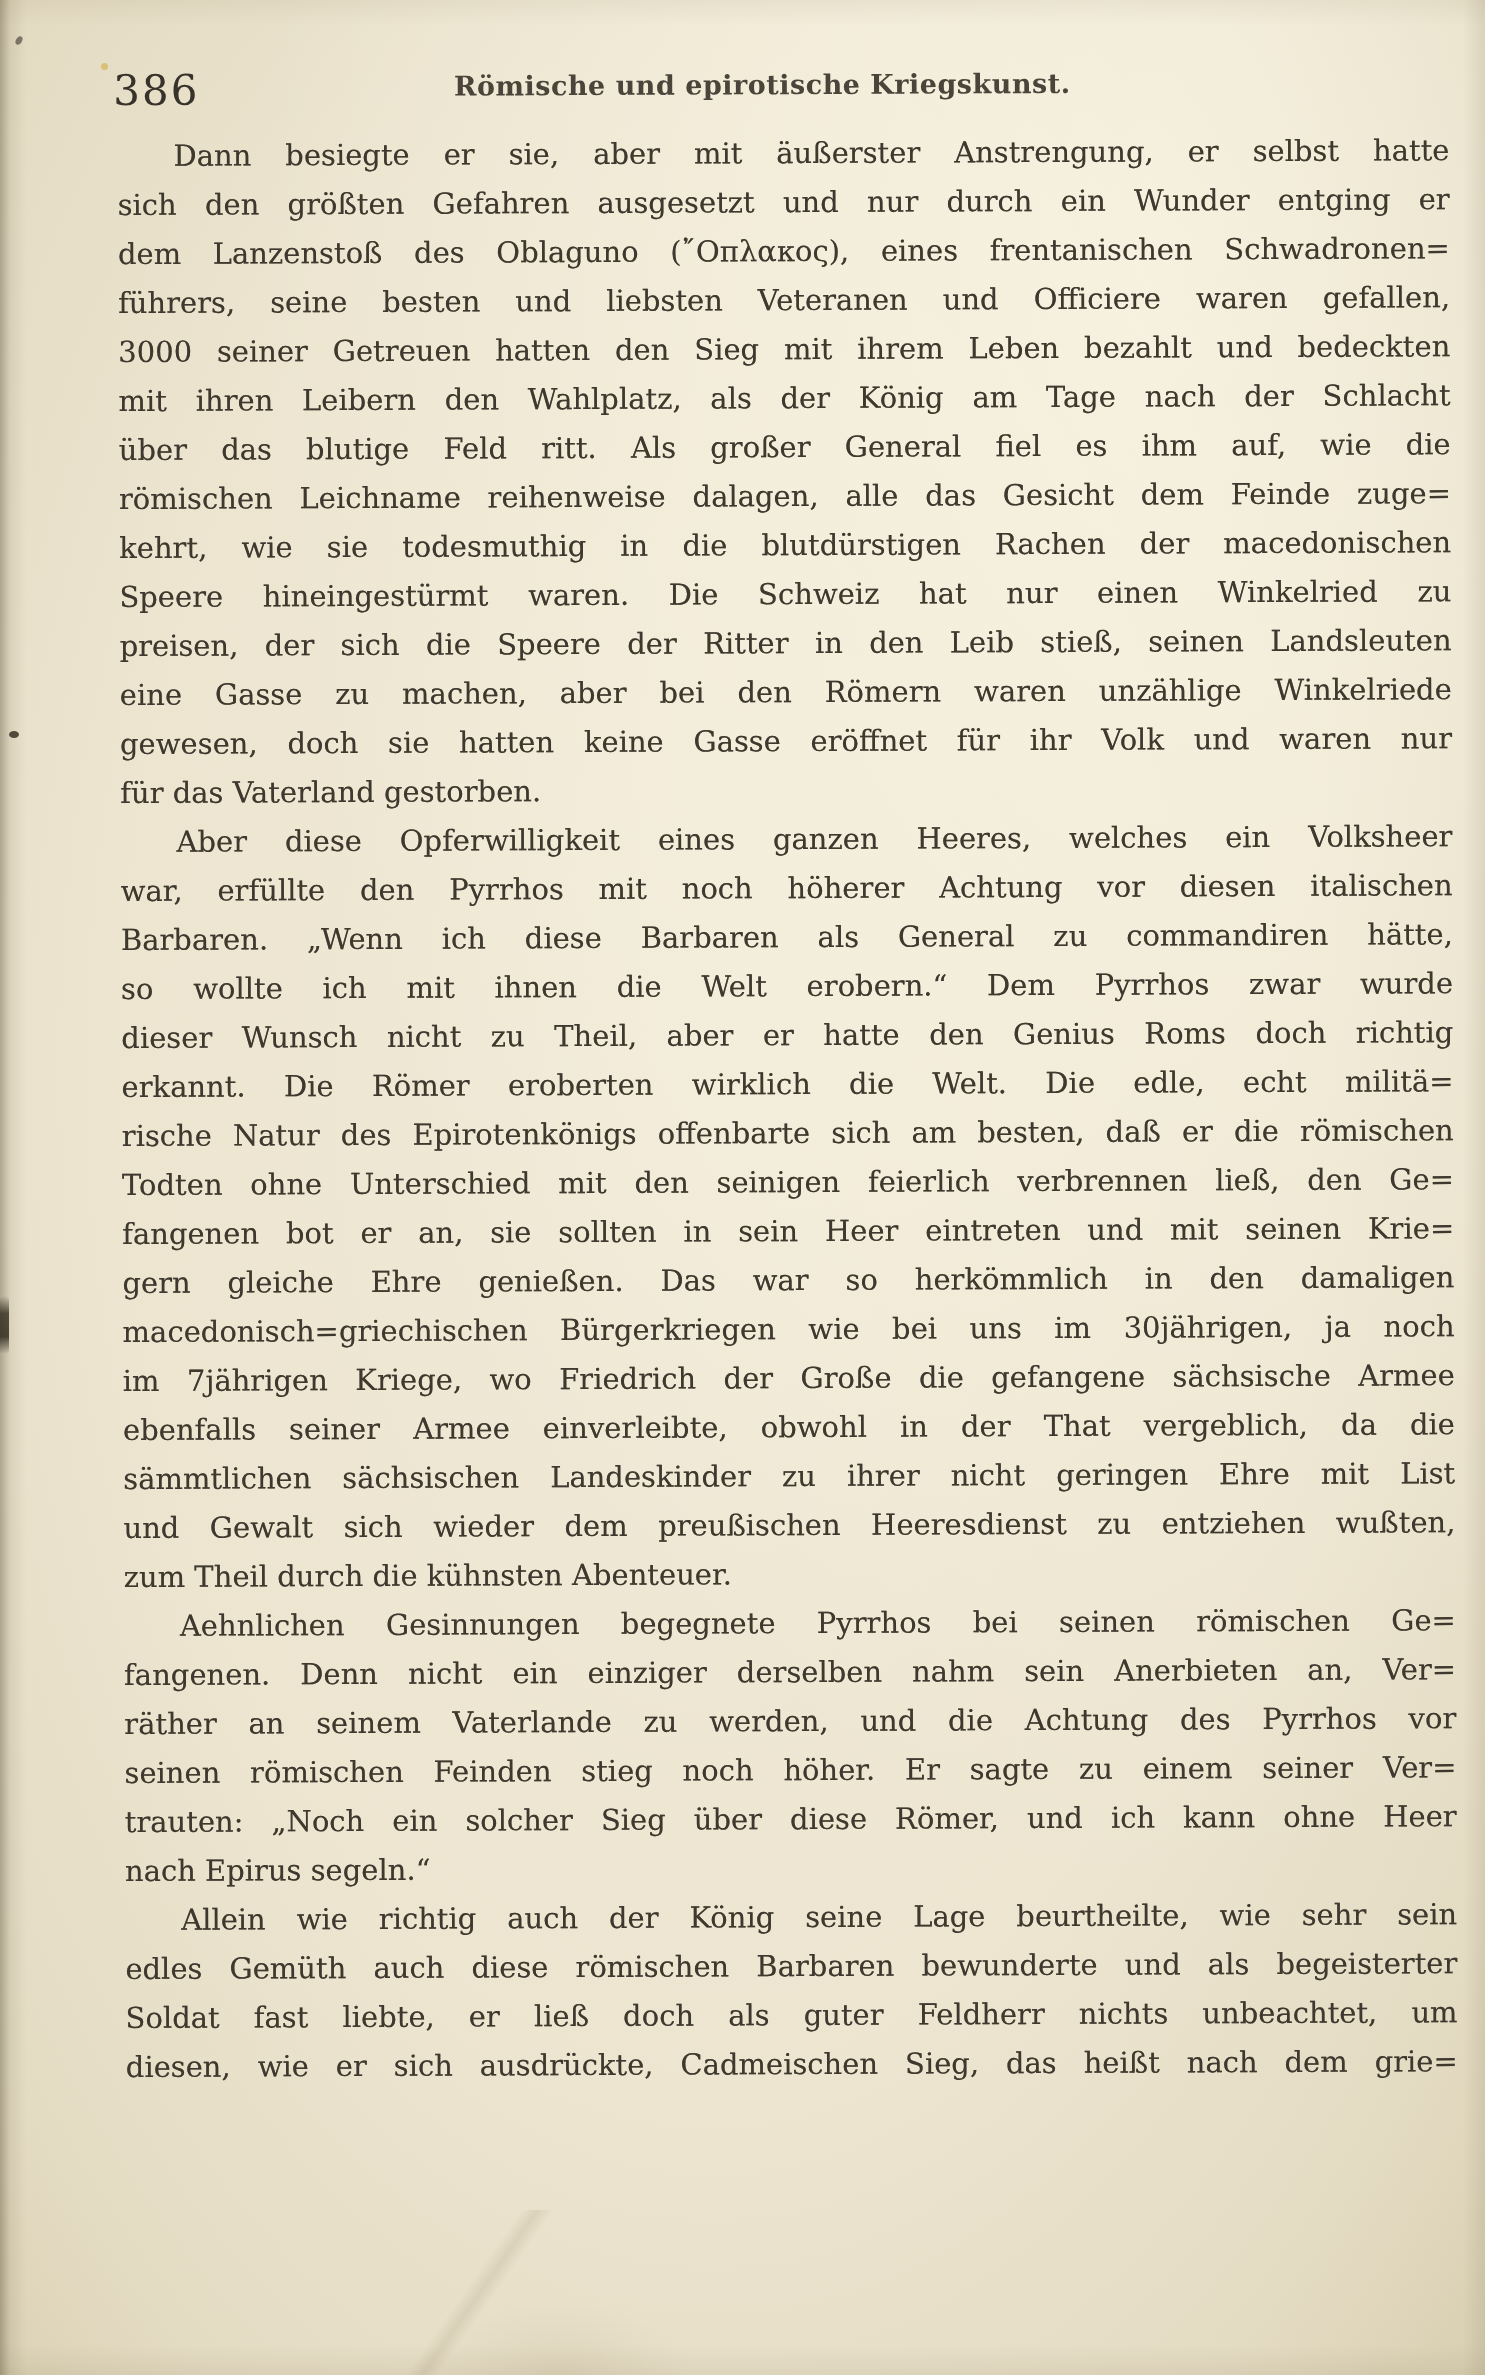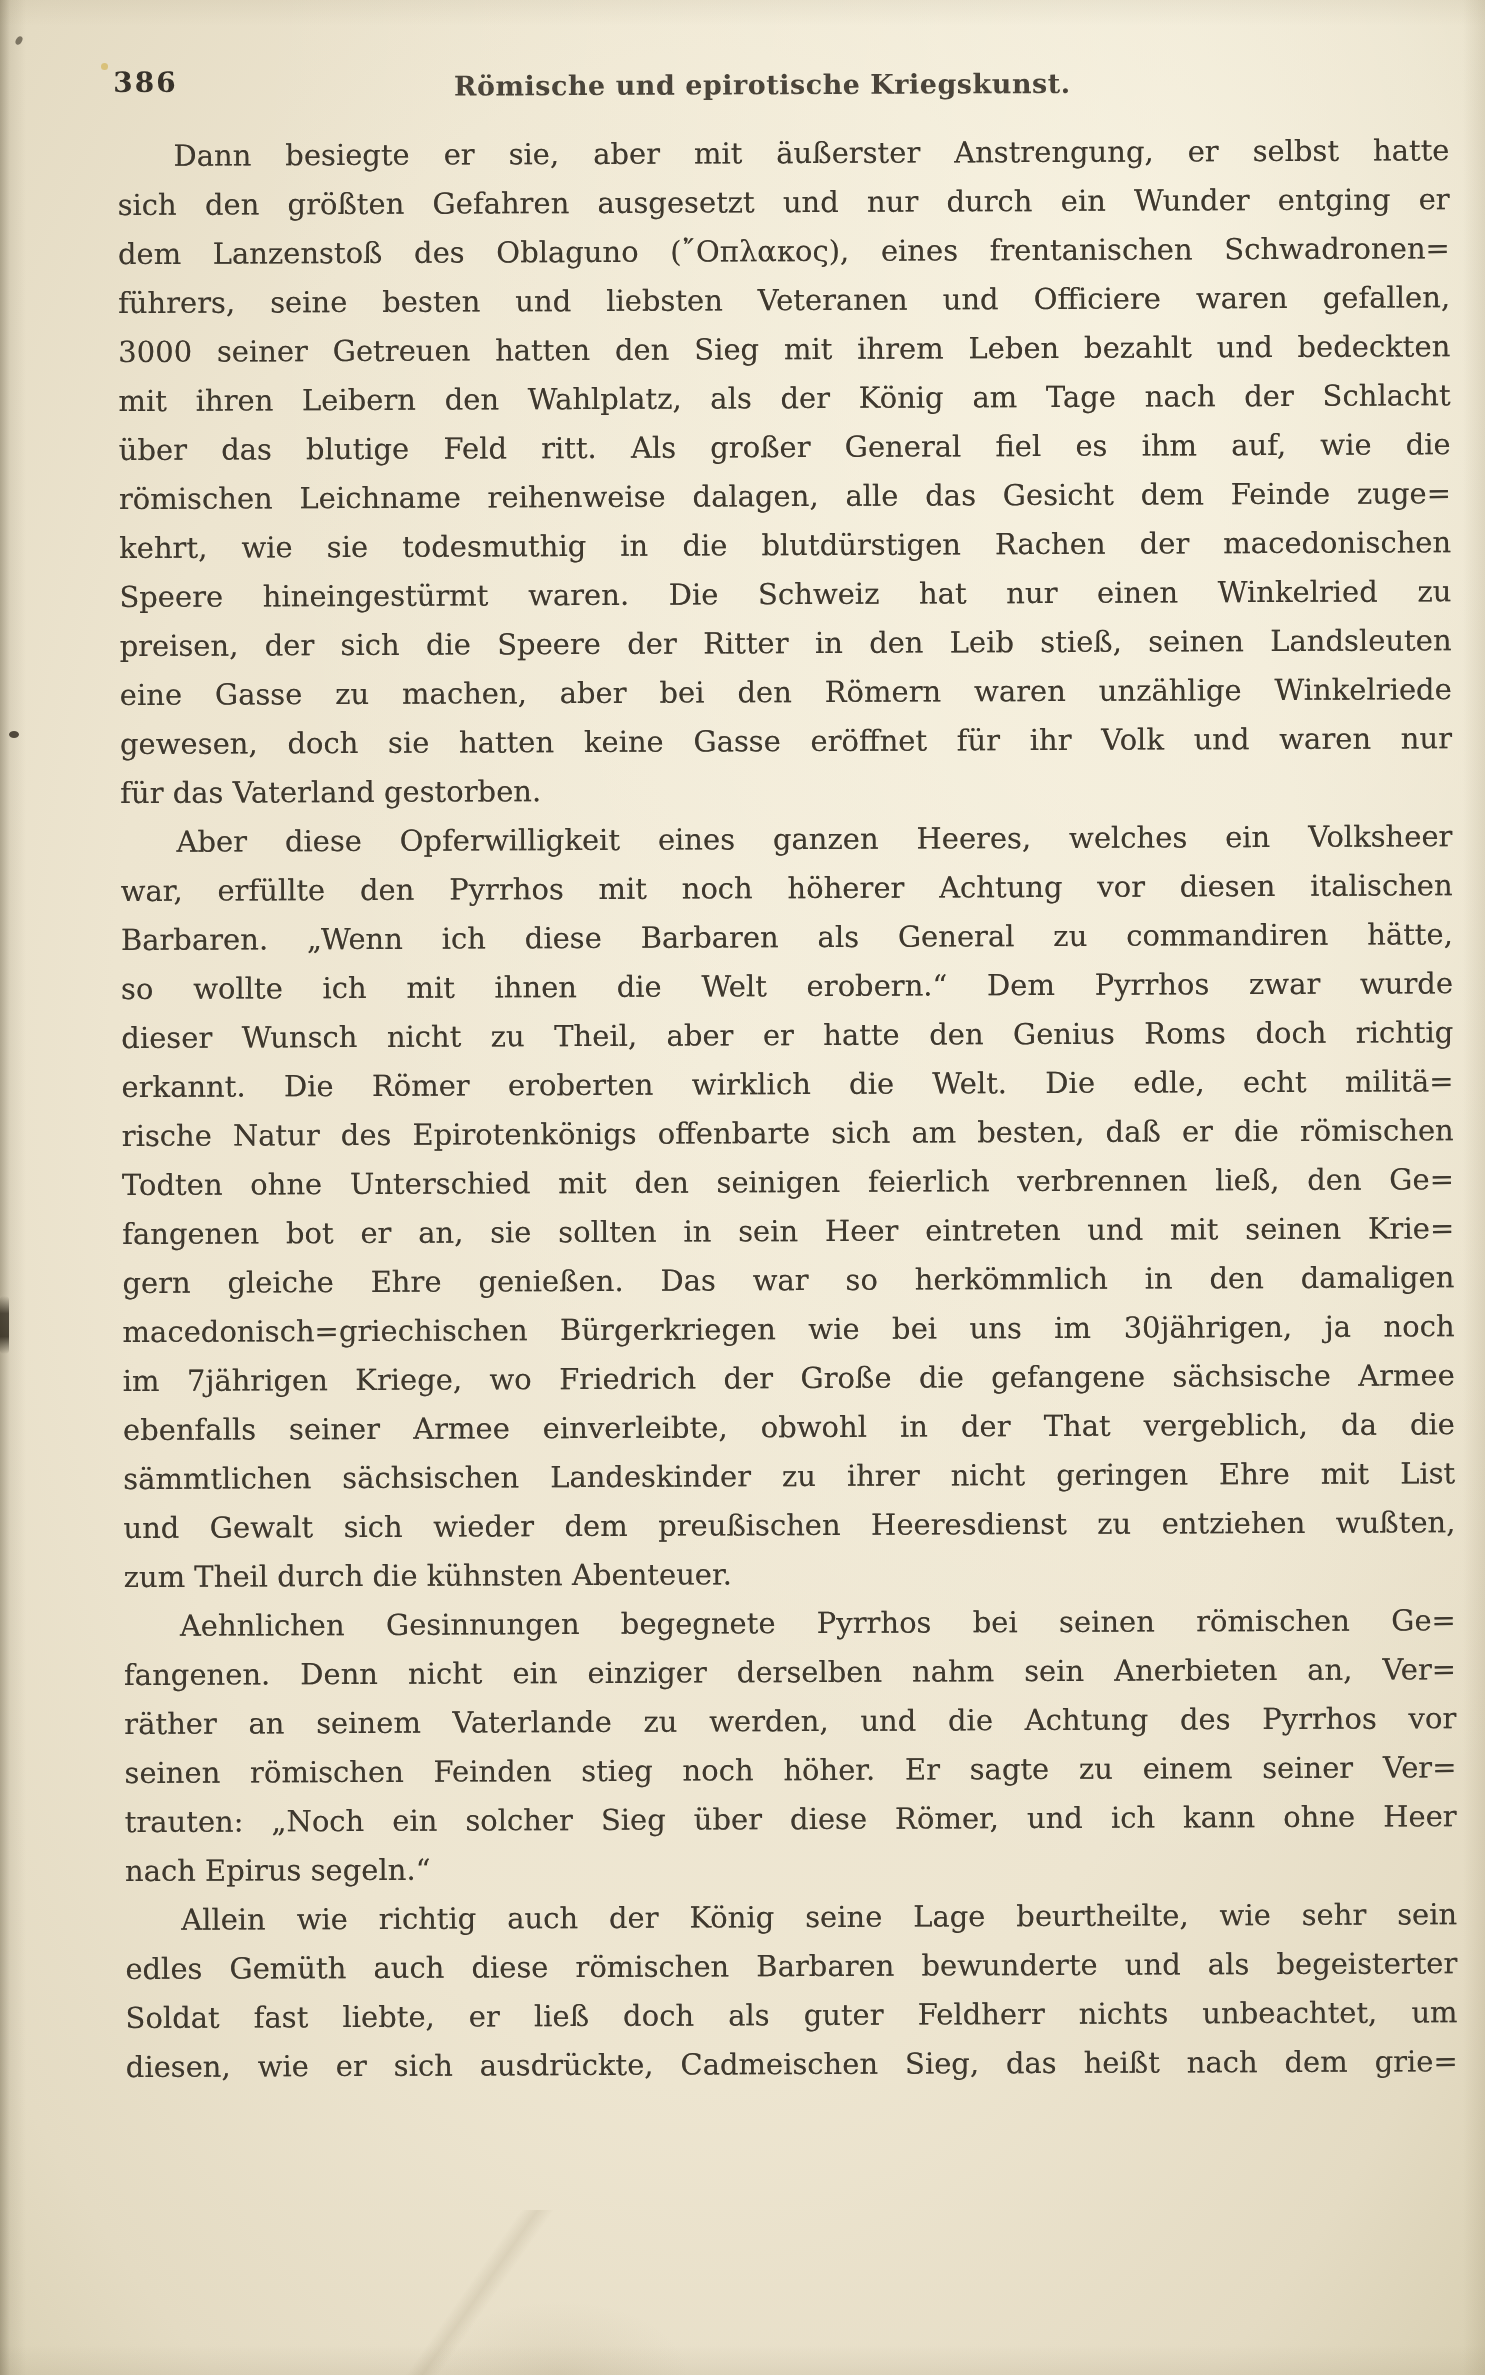--- a/index.html
+++ b/index.html
@@ -29,21 +29,21 @@
   .content{
     position:absolute;left:0;top:0;width:1485px;
     transform:rotate(-0.25deg);
     transform-origin:130px 1200px;
   }
   .header{
     position:relative;height:60px;margin-top:66px;
   }
   .pagenum{
     position:absolute;left:118px;top:0;
-    font-size:28px;font-weight:bold;letter-spacing:2px;color:#37322a;
+    font-size:42px;font-weight:normal;letter-spacing:2px;color:#37322a;
   }
   .running{
     position:absolute;left:50%;top:6px;transform:translateX(-46%);
     font-size:27px;font-weight:bold;color:#4a443a;letter-spacing:0.5px;
     white-space:nowrap;
   }
   .text-block{
     position:absolute;left:122px;top:132px;width:1332px;
     font-size:29px;line-height:49px;color:#3e382e;
     text-shadow:0 0 0.6px rgba(62,56,46,0.55);

